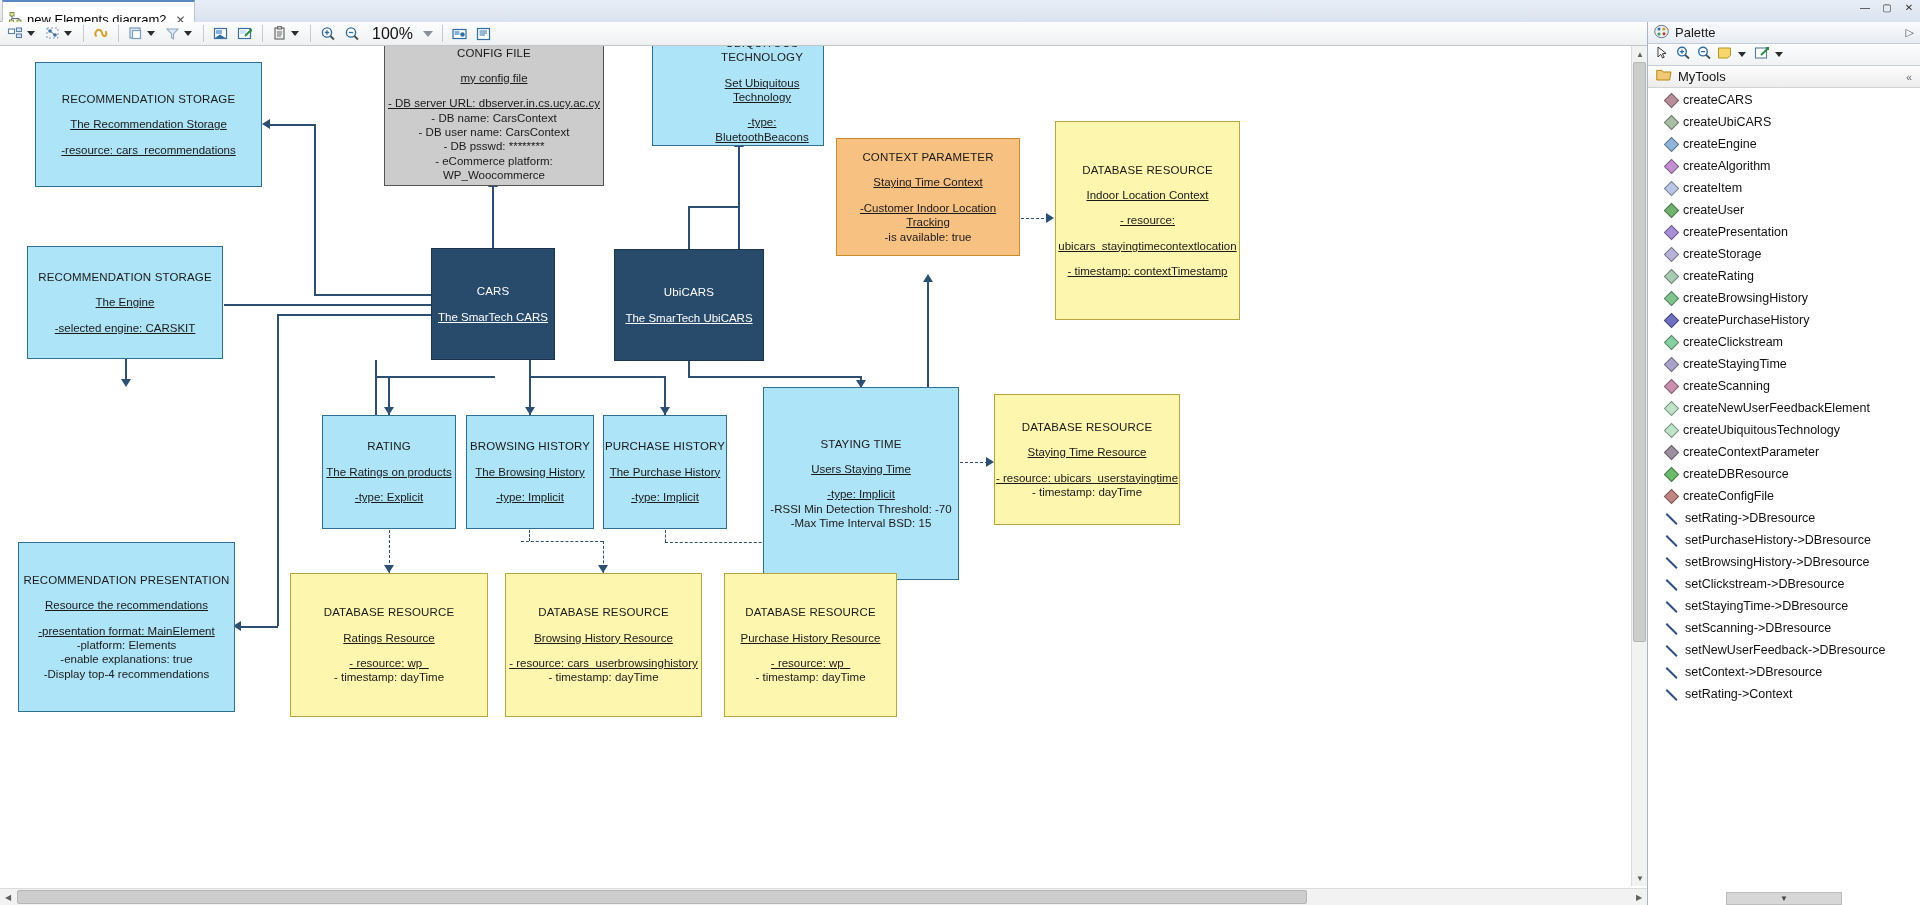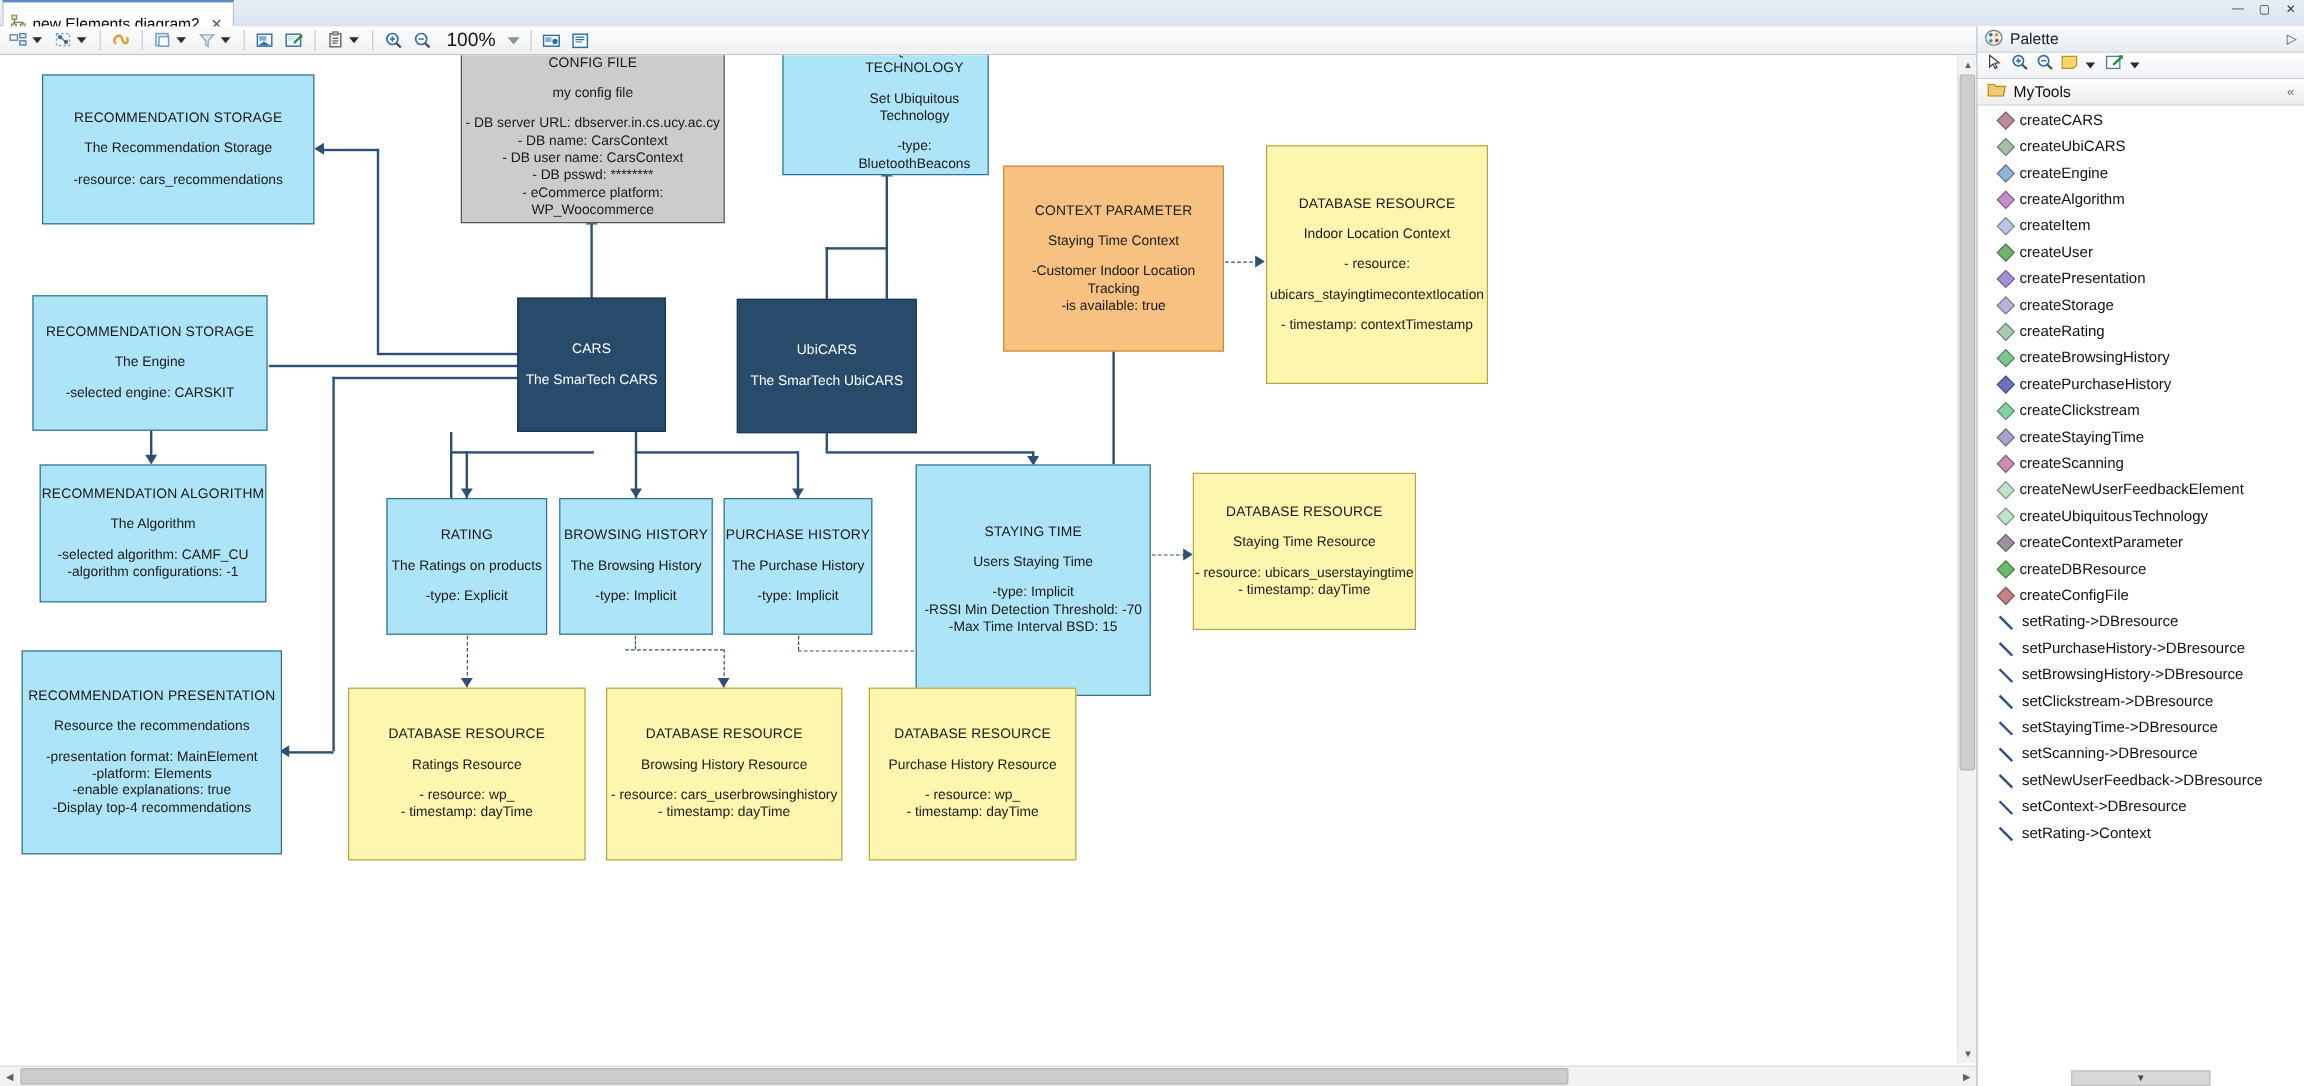--- a/index.html
+++ b/index.html
@@ -101,21 +101,21 @@
   .node {
     position: absolute;
     display: flex; flex-direction: column;
     align-items: center; justify-content: center;
     text-align: center;
     border: 1px solid #3a5a7a;
     font-size: 11.5px; color: #1a1a1a; line-height: 1.25;
     z-index: 3;
   }
   .node .ttl { font-size: 11.5px; letter-spacing: .15px; }
-  .node .ln { margin-top: 11px; }
+  .node .ln { margin-top: 11px; text-decoration: underline; }
   .node.blue  { background: #aee4f7; border-color: #2f6f8f; }
   .node.dark  { background: #284a6b; border-color: #1d3450; color: #ffffff; }
   .node.grey  { background: #cccccc; border-color: #555555; }
   .node.yellow{ background: #fdf6ae; border-color: #b8a53c; }
   .node.orange{ background: #f7c181; border-color: #c98a2e; }
 
   
   .ln-h, .ln-v { position: absolute; background: #2d4f72; z-index: 1; }
   .ln-h { height: 1.6px; }
   .ln-v { width: 1.6px; }
@@ -410,43 +410,37 @@
           <div class="">- DB name: CarsContext</div>
           <div class="">- DB user name: CarsContext</div>
           <div class="">- DB psswd: ********</div>
           <div class="">- eCommerce platform: WP_Woocommerce</div>
         </div>
         <div class="node blue" style="left: 652px; top: -12px; width: 172px; height: 112px; padding-left: 48px;">
           <div class="ttl">UBIQUITOUS TECHNOLOGY</div>
           <div class="ln">Set Ubiquitous Technology</div>
           <div class="ln">-type: BluetoothBeacons</div>
         </div>
-        <div class="node orange" style="left: 836px; top: 92px; width: 184px; height: 155px;">
+        <div class="node orange" style="left: 836px; top: 92px; width: 184px; height: 118px;">
           <div class="ttl">CONTEXT PARAMETER</div>
           <div class="ln">Staying Time Context</div>
           <div class="ln">-Customer Indoor Location Tracking</div>
           <div class="">-is available: true</div>
         </div>
         <div class="node yellow" style="left: 1055px; top: 75px; width: 185px; height: 199px;">
           <div class="ttl">DATABASE RESOURCE</div>
           <div class="ln">Indoor Location Context</div>
           <div class="ln">- resource:</div>
           <div class="ln">ubicars_stayingtimecontextlocation</div>
           <div class="ln">- timestamp: contextTimestamp</div>
         </div>
         <div class="node blue" style="left: 27px; top: 200px; width: 196px; height: 113px;">
           <div class="ttl">RECOMMENDATION STORAGE</div>
           <div class="ln">The Engine</div>
           <div class="ln">-selected engine: CARSKIT</div>
-        </div>
-        <div class="node blue" style="left: 33px; top: 341px; width: 189px; height: 115px;">
-          <div class="ttl">RECOMMENDATION ALGORITHM</div>
-          <div class="ln">The Algorithm</div>
-          <div class="ln">-selected algorithm: CAMF_CU</div>
-          <div class="">-algorithm configurations: -1</div>
         </div>
         <div class="node dark" style="left: 431px; top: 202px; width: 124px; height: 112px;">
           <div class="ttl">CARS</div>
           <div class="ln">The SmarTech CARS</div>
         </div>
         <div class="node dark" style="left: 614px; top: 203px; width: 150px; height: 112px;">
           <div class="ttl">UbiCARS</div>
           <div class="ln">The SmarTech UbiCARS</div>
         </div>
         <div class="node blue" style="left: 763px; top: 341px; width: 196px; height: 193px;">

